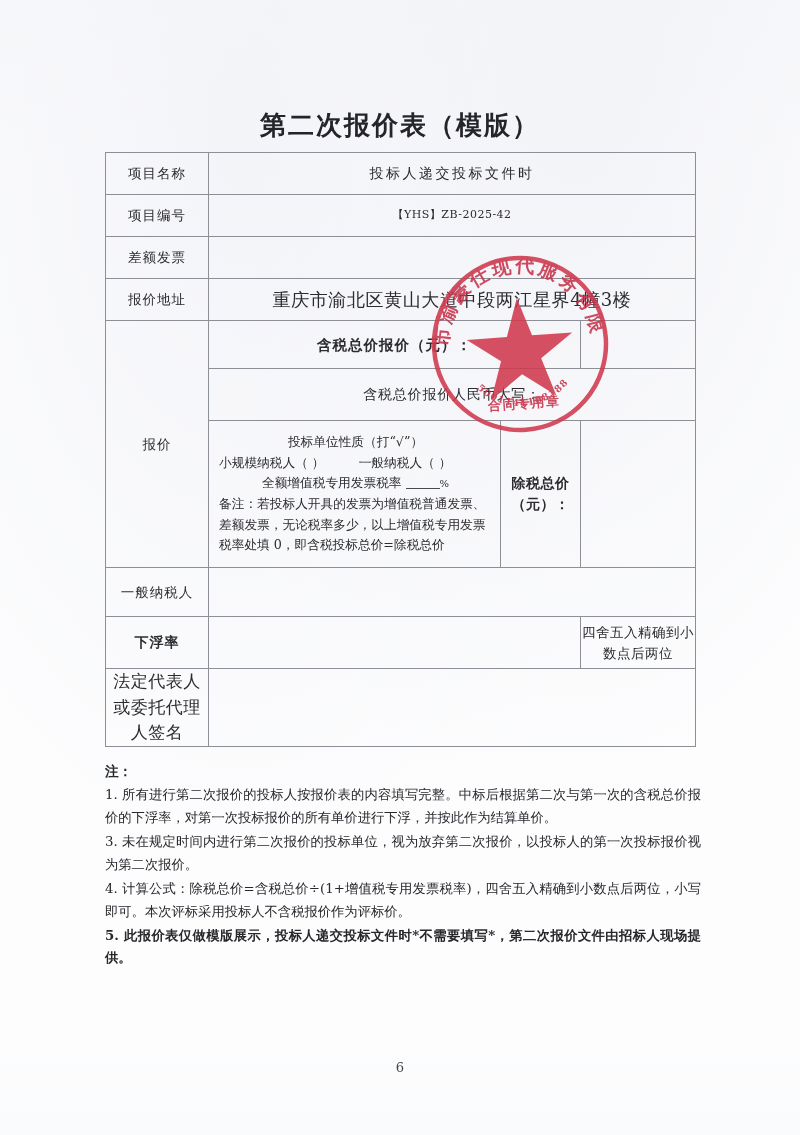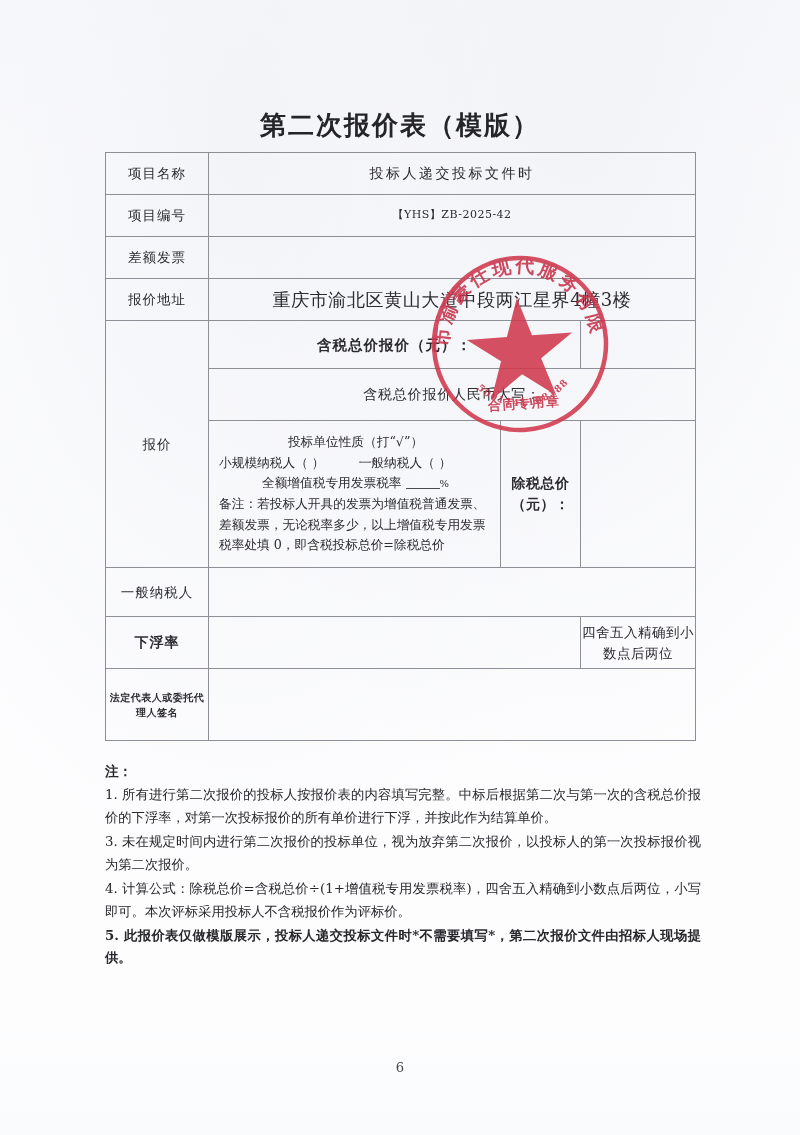--- a/index.html
+++ b/index.html
@@ -75,21 +75,21 @@
   .r-rate    { height: 52px; }
   .r-sign    { height: 72px; }
 
   .val-wide { font-size: 14px; letter-spacing: 2.5px; }
   .val-no   { font-size: 11px; letter-spacing: .5px; }
   .val-addr { font-size: 18px; letter-spacing: .6px; }
   .t-incl   { font-weight: bold; font-size: 14.5px; letter-spacing: 1px; }
   .t-cap    { font-weight: normal; font-size: 14px; letter-spacing: .8px; margin-top: 48px; }
   .t-extax  { font-weight: bold; font-size: 14px; letter-spacing: .5px; line-height: 1.6; }
   .t-round  { font-size: 13.5px; letter-spacing: .5px; line-height: 1.65; }
-  .t-sign   { font-size: 10px; letter-spacing: .5px; line-height: 1.65; font-weight: bold; }
+  .t-sign   { font-size: 17px; letter-spacing: .5px; line-height: 1.65; }
   .t-rate   { font-weight: bold; font-size: 14px; letter-spacing: 1px; }
 
   .detail-box {
     padding: 6px 8px 6px 10px;
     text-align: left;
     font-size: 12.7px;
     line-height: 1.62;
   }
   .detail-box .ctr { text-align: center; }
   .blank-line {

